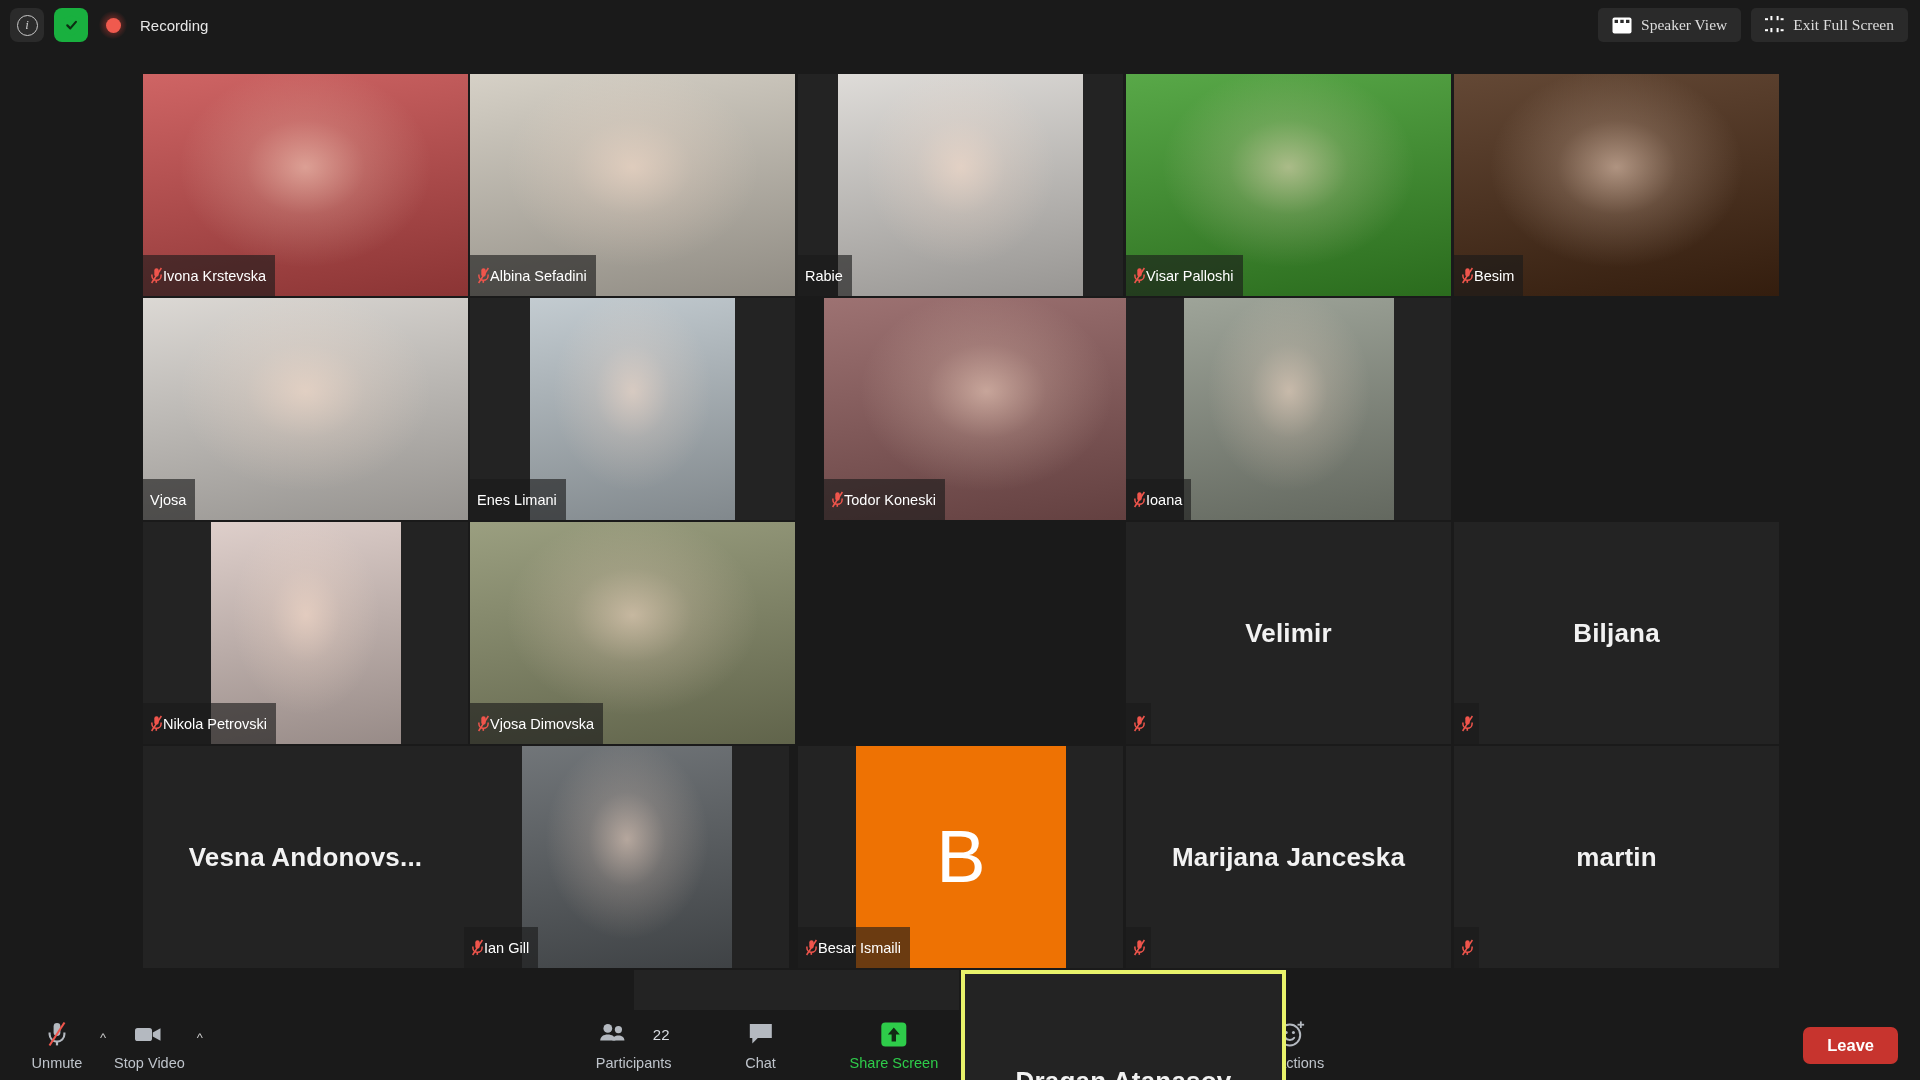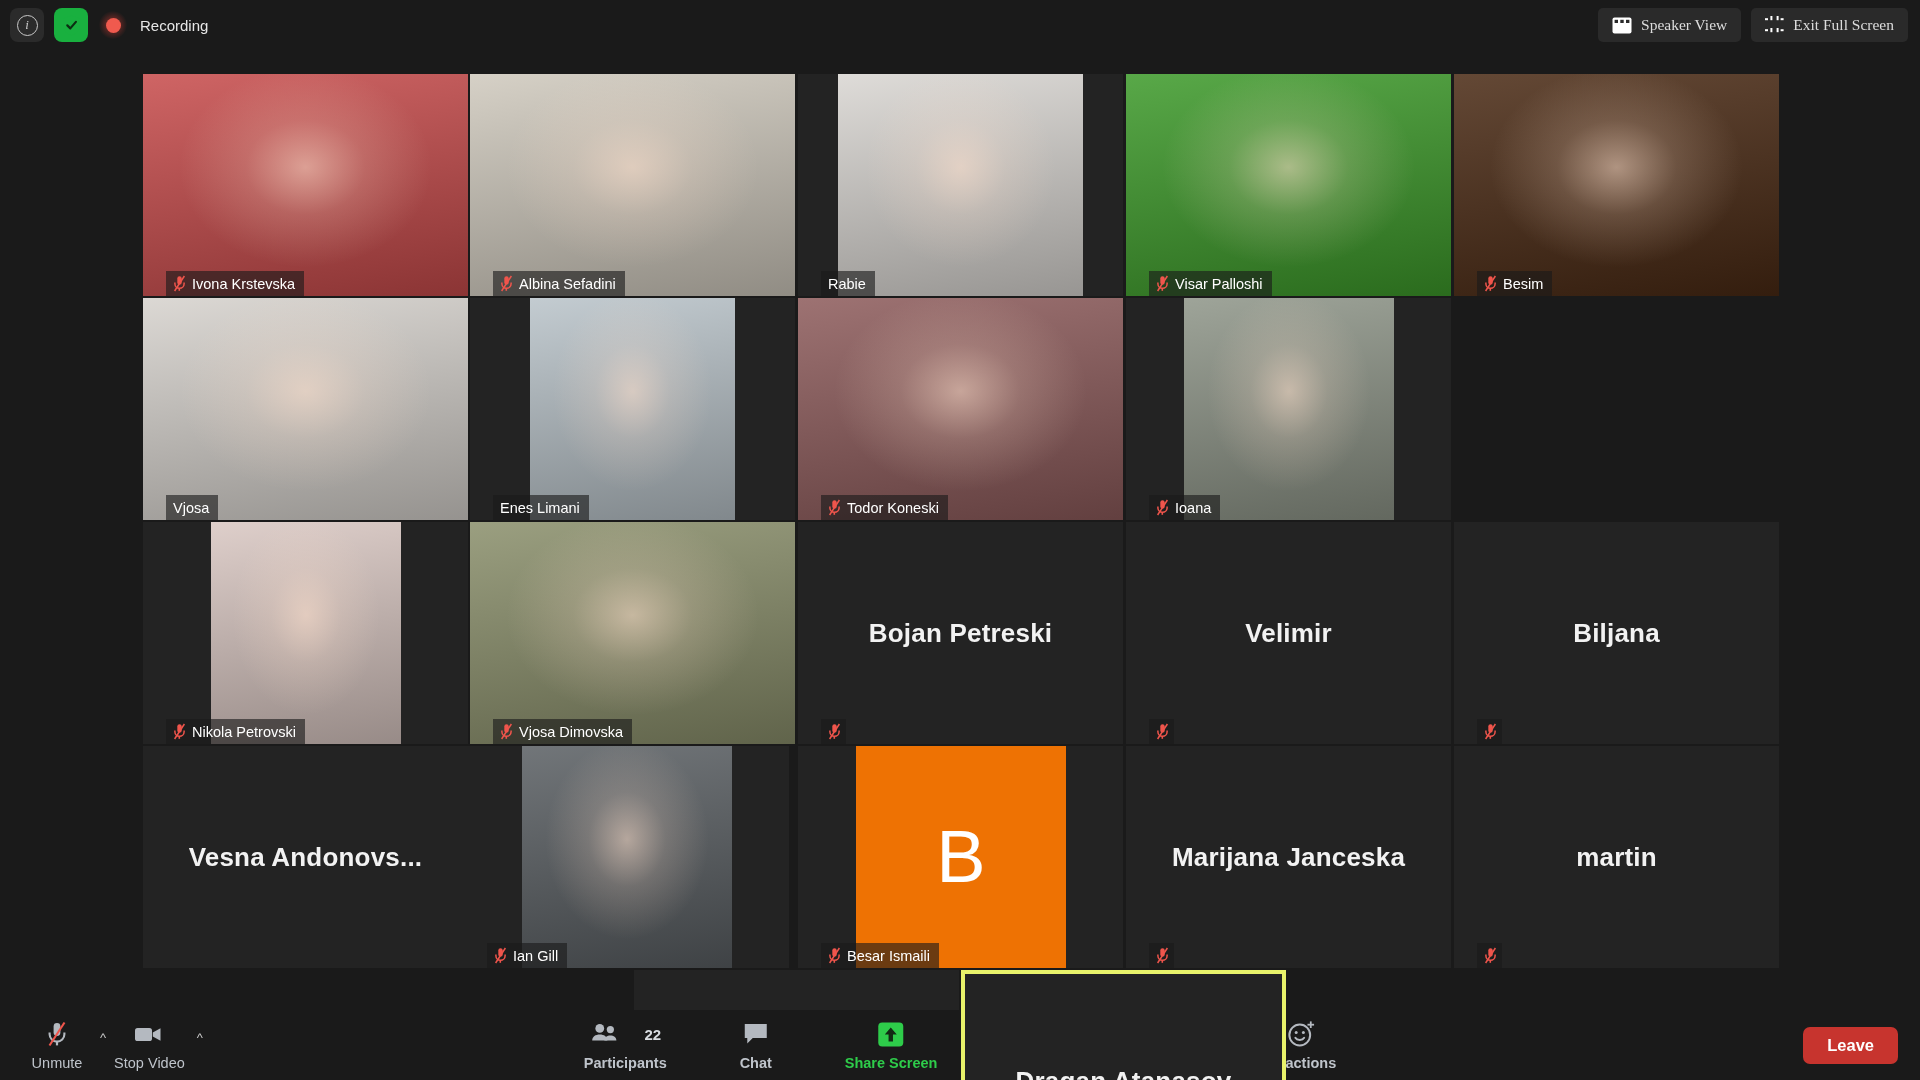--- a/index.html
+++ b/index.html
@@ -50,25 +50,25 @@
 
   
   .grid { position: absolute; left: 0; top: 50px; width: 1920px; height: 960px; }
   .tile {
     position: absolute; background: #232323; overflow: hidden;
   }
   .tile .video-inner { position: absolute; top: 0; bottom: 0; overflow: hidden; }
 
   
   .namebar {
-    position: absolute; left: 0; bottom: 0; height: 25px;
-    display: flex; align-items: center; gap: 6px;
+    position: absolute; left: 0; bottom: 0; height: 41px;
+    display: flex; align-items: center; 
     padding: 0 9px 0 7px;
     background: rgba(26,26,26,0.62);
-    color: #fff; font-size: 14.5px; white-space: nowrap; z-index: 5; margin-left: 23px;
+    color: #fff; font-size: 14.5px; white-space: nowrap; z-index: 5;
   }
   .namebar.muted-only { padding-right: 5px; }
   .mic-off { width: 13px; height: 17px; flex: 0 0 auto; }
   .mic-off svg { display: block; }
 
   
   .centername {
     position: absolute; inset: 0; display: flex; align-items: center; justify-content: center;
     color: #f2f2f2; font-size: 26px; font-weight: bold; letter-spacing: .2px;
     text-align: center; padding: 0 14px;
@@ -99,21 +99,21 @@
   .bb-icon { height: 30px; display: flex; align-items: center; justify-content: center; position: relative; }
   .bb-label { color: #bfc4cb; font-size: 14.5px; margin-top: 6px; white-space: nowrap; }
   .bb-label.green { color: #2ecc4a; }
   .bb-group { display: flex; align-items: center; }
   .caret {
     color: #c7c7c7; font-size: 13px; margin-left: 4px; margin-bottom: 16px;
     cursor: pointer; line-height: 1;
   }
   .bb-center {
     position: absolute; left: 50%; transform: translateX(-50%);
-    display: flex; align-items: flex-start; gap: 42px; font-weight: bold;
+    display: flex; align-items: flex-start; gap: 42px;
   }
   .pcount { color: #d8dce1; font-size: 15px; margin-left: 5px; }
   .leave-btn {
     position: absolute; right: 22px;
     background: #c7342e; color: #fff; font-size: 16.5px; font-weight: bold;
     padding: 9px 24px; border-radius: 7px; cursor: pointer;
   }
 </style>
 </head>
 <body>
@@ -248,21 +248,21 @@
         <div class="namebar">
           <span>Vjosa</span>
         </div>
       </div>
       <div class="tile" style="left: 470px; top: 248px; width: 325px; height: 222px;">
         <div class="video-inner" style="left: 60px; width: 205px; top: 0px; height: 222px; background: radial-gradient(at 50% 42%, rgba(255, 225, 205, 0.55) 0%, rgba(255, 225, 205, 0.18) 26%, rgba(0, 0, 0, 0) 55%), linear-gradient(170deg, rgba(255, 255, 255, 0.14) 0%, rgba(0, 0, 0, 0.3) 100%) rgb(185, 195, 201);"></div>
         <div class="namebar">
           <span>Enes Limani</span>
         </div>
       </div>
-      <div class="tile" style="left: 798px; top: 248px; width: 325px; height: 222px;">
+      <div class="tile" style="left: 824px; top: 248px; width: 325px; height: 222px;">
         <div class="video-inner" style="left: 0px; width: 325px; top: 0px; height: 222px; background: radial-gradient(at 50% 42%, rgba(255, 225, 205, 0.55) 0%, rgba(255, 225, 205, 0.18) 26%, rgba(0, 0, 0, 0) 55%), linear-gradient(170deg, rgba(255, 255, 255, 0.14) 0%, rgba(0, 0, 0, 0.3) 100%) rgb(141, 91, 91);"></div>
         <div class="namebar">
           <span class="mic-off">
       <svg width="13" height="17" viewBox="0 0 13 17">
         <g fill="#f0554c">
           <rect x="4.3" y="1.2" width="4.4" height="8.4" rx="2.2"></rect>
           <path d="M1.9 7.6 v1.1 a4.6 4.6 0 0 0 9.2 0 v-1.1" fill="none" stroke="#f0554c" stroke-width="1.5"></path>
           <rect x="5.5" y="13.2" width="1.6" height="2.6"></rect>
         </g>
         <line x1="1.6" y1="16" x2="11.4" y2="1" stroke="#f0554c" stroke-width="1.5"></line>
@@ -310,35 +310,20 @@
       <svg width="13" height="17" viewBox="0 0 13 17">
         <g fill="#f0554c">
           <rect x="4.3" y="1.2" width="4.4" height="8.4" rx="2.2"></rect>
           <path d="M1.9 7.6 v1.1 a4.6 4.6 0 0 0 9.2 0 v-1.1" fill="none" stroke="#f0554c" stroke-width="1.5"></path>
           <rect x="5.5" y="13.2" width="1.6" height="2.6"></rect>
         </g>
         <line x1="1.6" y1="16" x2="11.4" y2="1" stroke="#f0554c" stroke-width="1.5"></line>
       </svg>
           </span>
           <span>Vjosa Dimovska</span>
-        </div>
-      </div>
-      <div class="tile" style="left: 798px; top: 472px; width: 325px; height: 222px;">
-        <div class="centername">Bojan Petreski</div>
-        <div class="namebar muted-only">
-          <span class="mic-off">
-      <svg width="13" height="17" viewBox="0 0 13 17">
-        <g fill="#f0554c">
-          <rect x="4.3" y="1.2" width="4.4" height="8.4" rx="2.2"></rect>
-          <path d="M1.9 7.6 v1.1 a4.6 4.6 0 0 0 9.2 0 v-1.1" fill="none" stroke="#f0554c" stroke-width="1.5"></path>
-          <rect x="5.5" y="13.2" width="1.6" height="2.6"></rect>
-        </g>
-        <line x1="1.6" y1="16" x2="11.4" y2="1" stroke="#f0554c" stroke-width="1.5"></line>
-      </svg>
-          </span>
         </div>
       </div>
       <div class="tile" style="left: 1126px; top: 472px; width: 325px; height: 222px;">
         <div class="centername">Velimir</div>
         <div class="namebar muted-only">
           <span class="mic-off">
       <svg width="13" height="17" viewBox="0 0 13 17">
         <g fill="#f0554c">
           <rect x="4.3" y="1.2" width="4.4" height="8.4" rx="2.2"></rect>
           <path d="M1.9 7.6 v1.1 a4.6 4.6 0 0 0 9.2 0 v-1.1" fill="none" stroke="#f0554c" stroke-width="1.5"></path>

